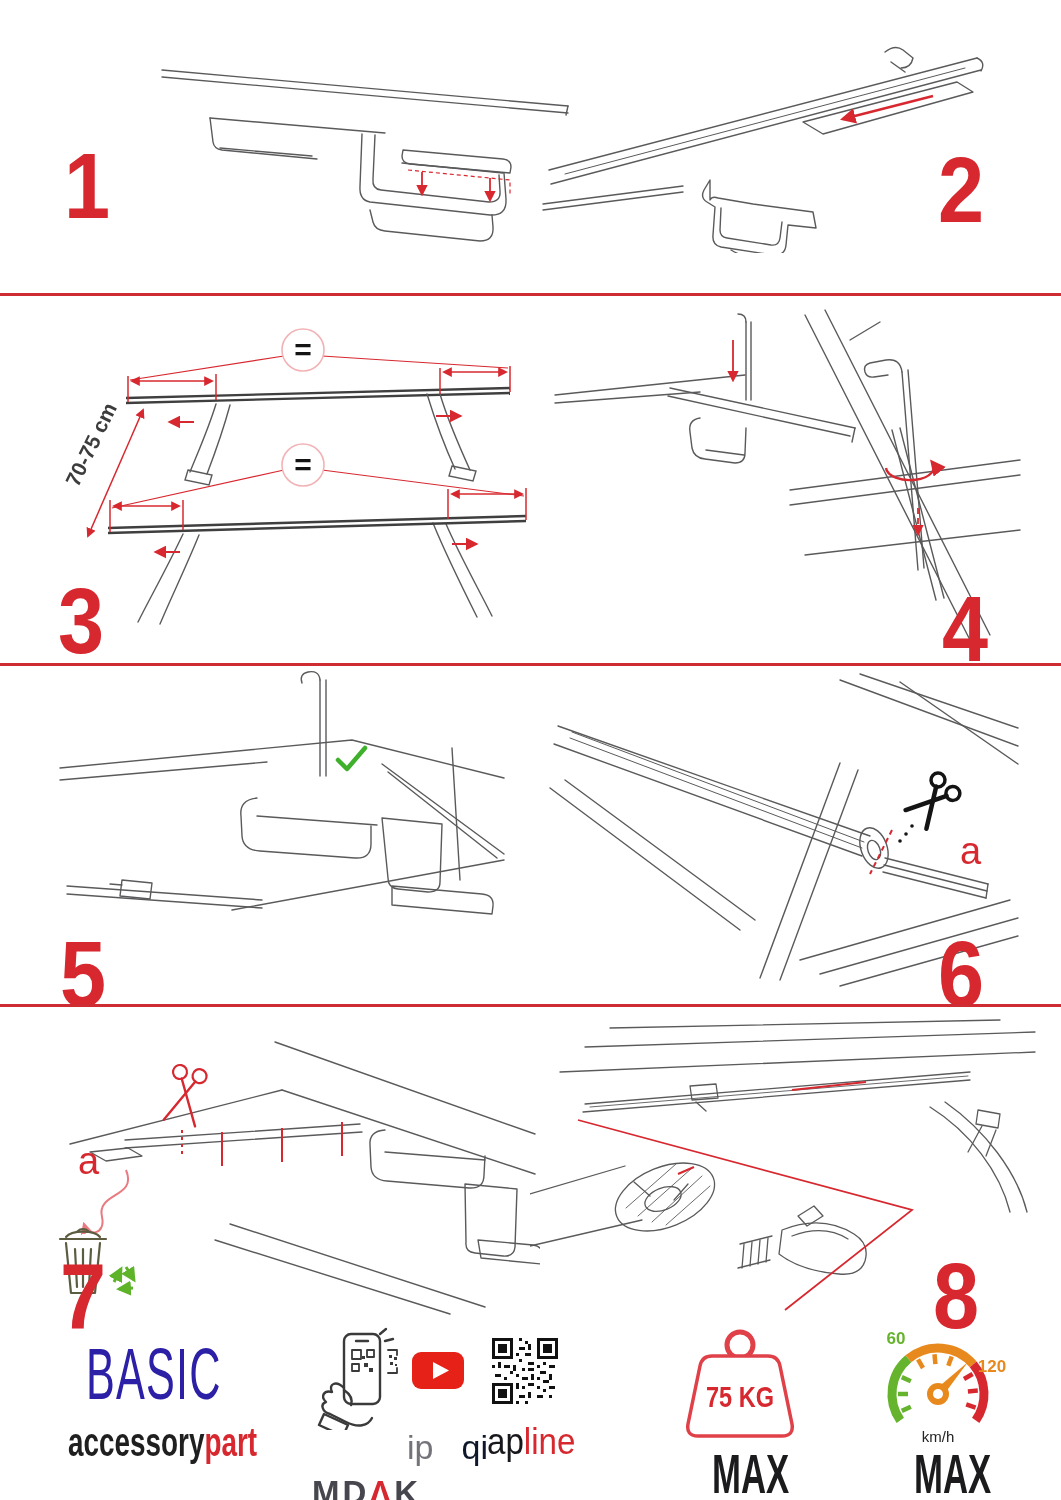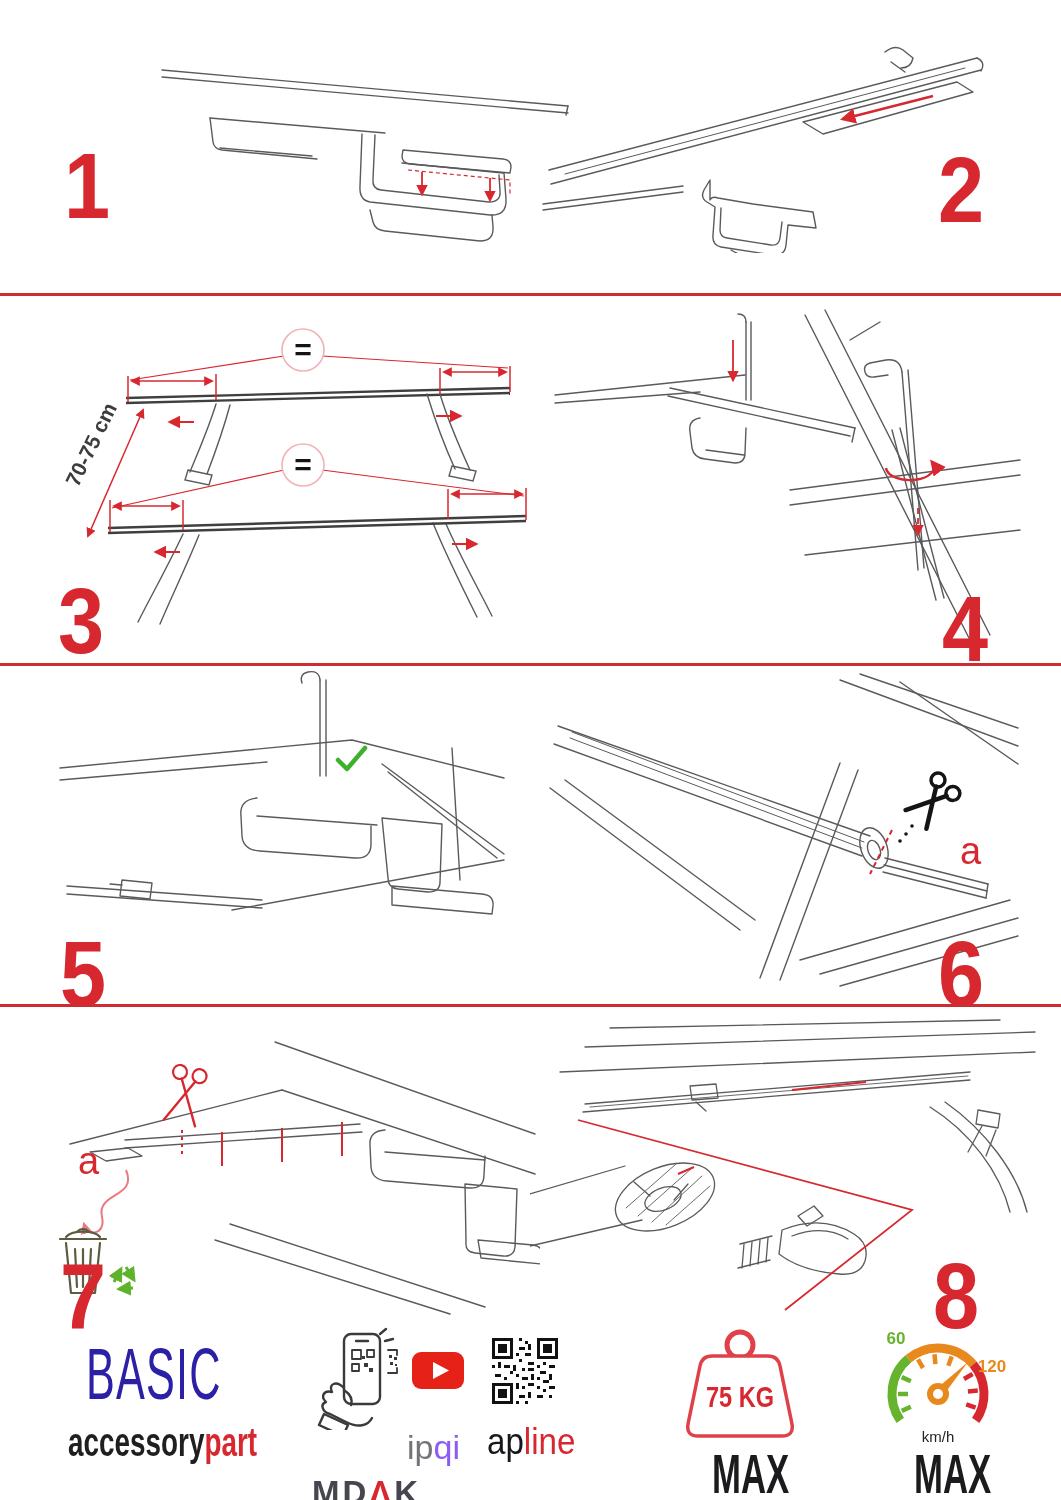--- a/index.html
+++ b/index.html
@@ -17,21 +17,21 @@
   
   .basic{position:absolute;left:86px;top:1338px;color:#2c20a6;font-size:72px;line-height:1;
          letter-spacing:2px;transform:scaleX(.6);transform-origin:left top;font-weight:normal;}
   .acc{position:absolute;left:68px;top:1422px;font-size:41px;line-height:1;font-weight:bold;
        transform:scaleX(.68);transform-origin:left top;color:#1f1f1f;}
   .acc .red{color:#d7282f;}
   .mdak{position:absolute;left:312px;top:1432px;font-size:33px;font-weight:bold;color:#46464e;
         letter-spacing:3px;line-height:1;margin-top:44px;}
   .mdak .red{color:#d7282f;}
   .ipqi{position:absolute;left:407px;top:1430px;font-size:34px;color:#73737a;line-height:1;}
-  .ipqi .red{color:#8b5cf6;}
+  .ipqi .red{color:#0f172a;margin-left:28px;}
   .apline{position:absolute;left:487px;top:1424px;font-size:36px;color:#18181c;line-height:1;
           transform:scaleX(.92);transform-origin:left top;}
   .apline .red{color:#d7282f;}
   .maxlab{position:absolute;top:1446px;width:90px;text-align:center;color:#1b1b1d;
           font-size:56px;line-height:1;font-weight:bold;transform:scaleX(.62);}
   .gauge-num{font-weight:bold;font-size:17px;}
   .kmh{fill:#232323;font-size:15px;}
 </style>
 </head>
 <body>

